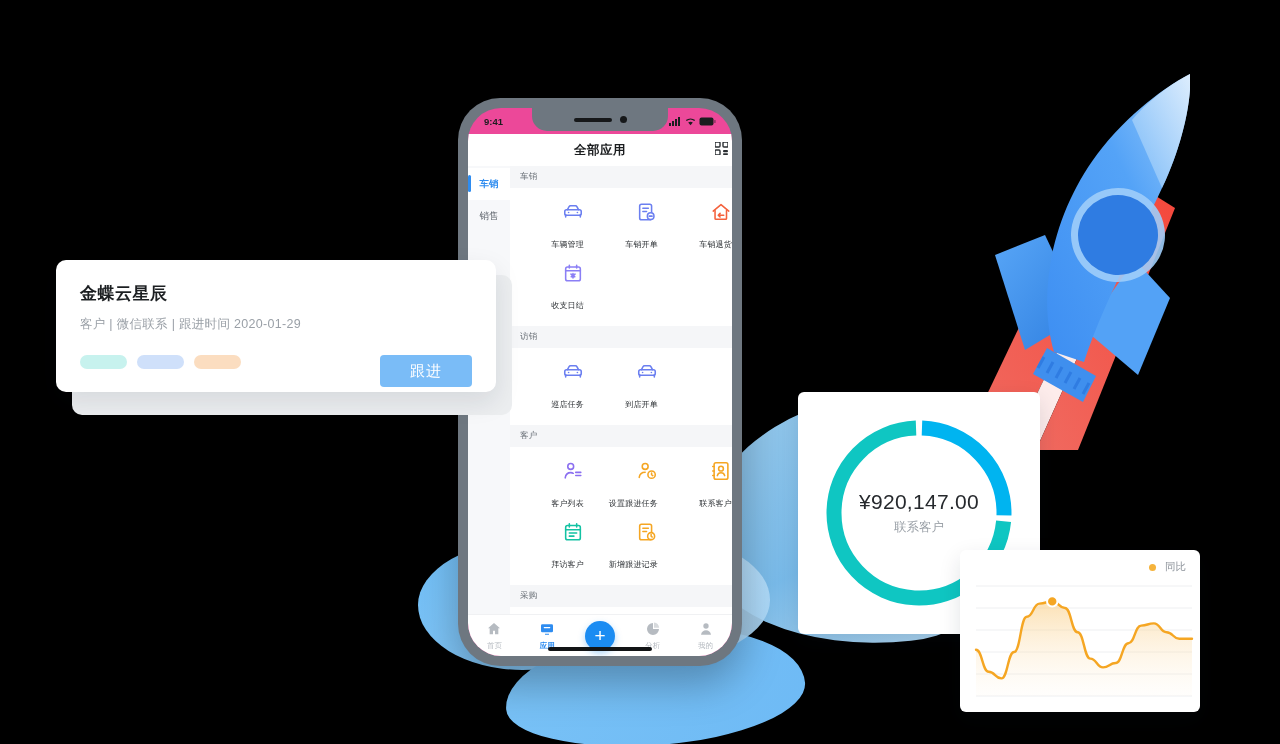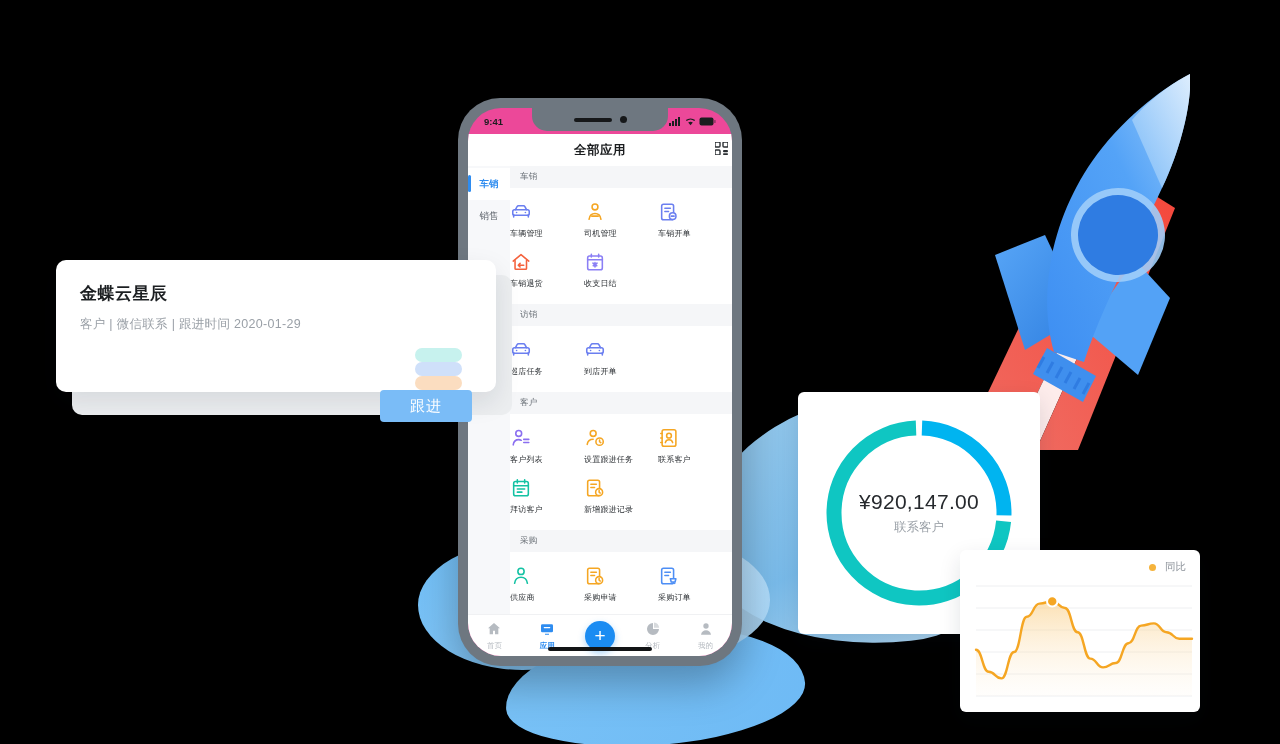--- a/index.html
+++ b/index.html
@@ -97,22 +97,22 @@
   #app-scroll { flex: 1; overflow: hidden; background: #fff; }
   .group-head {
     background: #f5f6f8; color: #6b7178; font-size: 8.5px;
     padding: 5px 10px; letter-spacing: .3px;
   }
   .group-grid {
     display: grid; grid-template-columns: repeat(3, 1fr);
     padding: 7px 0 9px;
   }
   .app-cell {
-    display: flex; flex-direction: column; align-items: flex-start;
-    gap: 0; padding: 6px 0; font-family: Liberation Mono, monospace;
+    display: flex; flex-direction: column; align-items: flex-end;
+    gap: 12px; padding: 6px 0;
   }
   .app-cell .label { font-size: 8px; color: #2b2f33; letter-spacing: .2px; }
 
   #tabbar {
     flex: 0 0 42px; display: flex; align-items: center;
     background: #fff; border-top: 1px solid #f0f1f3; position: relative;
   }
   .tab {
     flex: 1; display: flex; flex-direction: column; align-items: center;
     gap: 2px; font-size: 7.5px; color: #b6bbc1;
@@ -134,21 +134,21 @@
     position: absolute; left: 72px; top: 275px; width: 440px; height: 140px;
     background: #eceef0; border-radius: 10px;
   }
   #contact-card {
     position: absolute; left: 56px; top: 260px; width: 440px; height: 132px;
     background: #fff; border-radius: 10px; padding: 22px 24px;
     box-shadow: 0 10px 26px rgba(20,30,50,.10);
   }
   #contact-title { font-size: 17px; color: #1c1f22; font-weight: 600; letter-spacing: .5px; }
   #contact-sub { margin-top: 11px; font-size: 12.5px; color: #9aa0a7; letter-spacing: .3px; }
-  #contact-row { margin-top: 15px; display: flex; align-items: flex-end; flex-direction: column; }
+  #contact-row { margin-top: 22px; display: flex; align-items: flex-start; }
   .pill { width: 47px; height: 14px; border-radius: 7px; margin-right: 10px; }
   #follow-btn {
     margin-left: auto; width: 92px; height: 32px; border-radius: 4px;
     background: #7abcf7; color: #fff; font-size: 15px;
     display: flex; align-items: center; justify-content: center;
     border: none; letter-spacing: 1px; cursor: pointer;
   }
 
   
   #donut-card {
@@ -295,28 +295,20 @@
                 <span><svg width="22" height="22" viewBox="0 0 24 24" stroke="#6b7ff0" stroke-width="1.7" fill="none" stroke-linecap="round" stroke-linejoin="round">
                     <path d="M4 15v2.5M20 15v2.5"></path>
                     <rect x="3" y="9.5" width="18" height="6" rx="2"></rect>
                     <path d="M6 9.5l1.6-3.2a2 2 0 0 1 1.8-1.1h5.2a2 2 0 0 1 1.8 1.1L18 9.5"></path>
                     <circle cx="7.2" cy="12.5" r=".9" fill="#6b7ff0" stroke="none"></circle>
                     <circle cx="16.8" cy="12.5" r=".9" fill="#6b7ff0" stroke="none"></circle>
                   </svg></span>
                 <span class="label">车辆管理</span>
               </div>
               <div class="app-cell">
-                <span><svg width="22" height="22" viewBox="0 0 24 24" stroke="#f5a623" stroke-width="1.7" fill="none" stroke-linecap="round" stroke-linejoin="round">
-                    <circle cx="12" cy="6.5" r="3.2"></circle>
-                    <path d="M5.5 20c.6-4 3.4-6.3 6.5-6.3s5.9 2.3 6.5 6.3"></path>
-                    <path d="M8.5 16.5h7"></path>
-                  </svg></span>
-                <span class="label">司机管理</span>
-              </div>
-              <div class="app-cell">
                 <span><svg width="22" height="22" viewBox="0 0 24 24" stroke="#6b7ff0" stroke-width="1.7" fill="none" stroke-linecap="round" stroke-linejoin="round">
                     <rect x="4" y="3.5" width="13" height="17" rx="2"></rect>
                     <path d="M7.5 8h6M7.5 11.5h4"></path>
                     <circle cx="16" cy="16.5" r="3.6" fill="#fff"></circle>
                     <path d="M14.4 16.5h3.2"></path>
                   </svg></span>
                 <span class="label">车销开单</span>
               </div>
               <div class="app-cell">
                 <span><svg width="22" height="22" viewBox="0 0 24 24" stroke="#f4613c" stroke-width="1.7" fill="none" stroke-linecap="round" stroke-linejoin="round">

